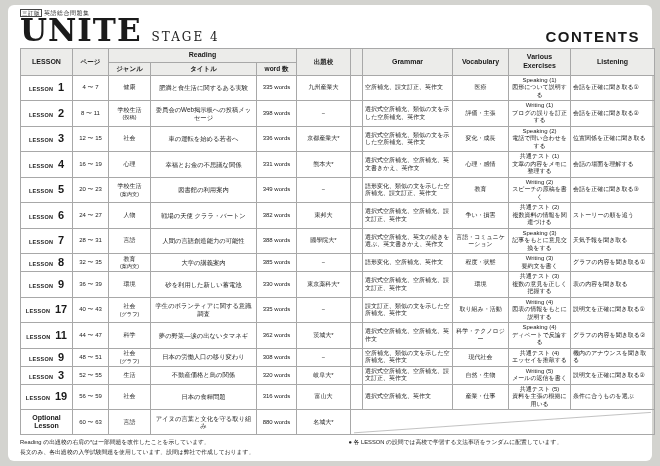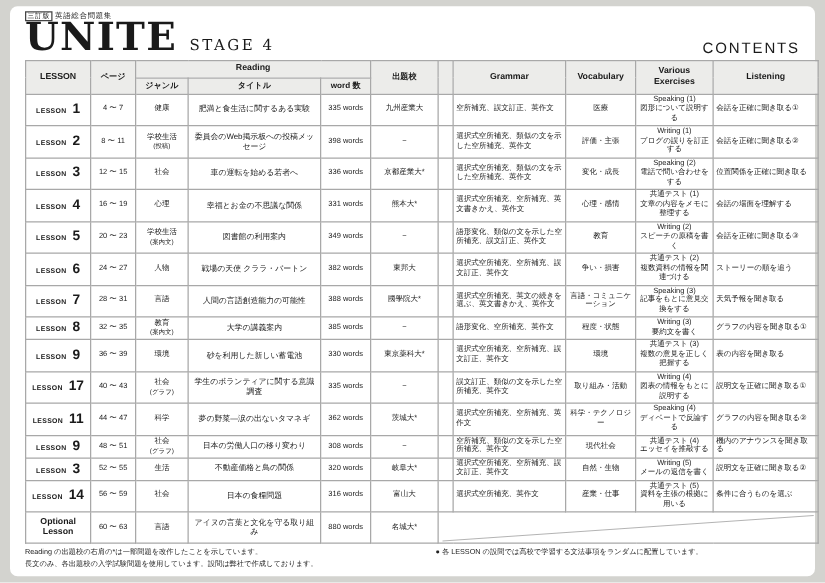--- a/index.html
+++ b/index.html
@@ -17,21 +17,21 @@
     padding:6px 12px 4px 12px;box-sizing:border-box;
   }
   
   .hdr{display:flex;justify-content:space-between;align-items:flex-end;height:34px;}
   .logo-block{line-height:1;}
   .series{font-size:6px;letter-spacing:.5px;color:#222;margin-bottom:1px;}
   .series .ed{border:0.5px solid #444;padding:0 1px;margin-right:2px;font-size:5.5px;}
   .logo-line{display:flex;align-items:baseline;}
   .unite{font-family:"DejaVu Serif","Liberation Serif",serif;font-size:31px;font-weight:700;letter-spacing:1px;line-height:.9;}
   .stage{font-family:"DejaVu Serif","Liberation Serif",serif;font-size:12px;letter-spacing:2px;margin-left:10px;}
-  .contents{font-size:12px;font-weight:normal;letter-spacing:1.5px;}
+  .contents{font-size:15px;font-weight:bold;letter-spacing:1.5px;}
   
   table.toc{
     width:100%;border-collapse:collapse;table-layout:fixed;
     margin-top:3px;
     border:1px solid #8a8a8a;border-bottom:1.5px solid #777;
     font-size:6px;line-height:1.25;
   }
   .toc th,.toc td{border:1px solid #a8a8a8;padding:1px 2px;vertical-align:middle;overflow:hidden;}
   .toc thead th{background:#ececea;font-size:6.5px;font-weight:bold;text-align:center;padding:2px 1px;}
   .toc thead th.en{font-size:7px;}
@@ -408,21 +408,21 @@
     <td class="c-various">
       <span class="v-type">Writing (5)</span>
       <span>メールの返信を書く</span>
     </td>
     <td class="c-listening">説明文を正確に聞き取る②</td>
   </tr>
 
   <tr>
     <td class="c-lesson">
       <span class="l-pre">LESSON</span>
-      <span class="l-num">14</span>
+      <span class="l-num">19</span>
     </td>
     <td class="c-page">56 〜 59</td>
     <td class="c-genre">
       <span>社会</span>
       <span class="g-note"></span>
     </td>
     <td class="c-title">日本の食糧問題</td>
     <td class="c-words">316 words</td>
     <td class="c-school">富山大</td>
     <td class="c-spacer"></td>

